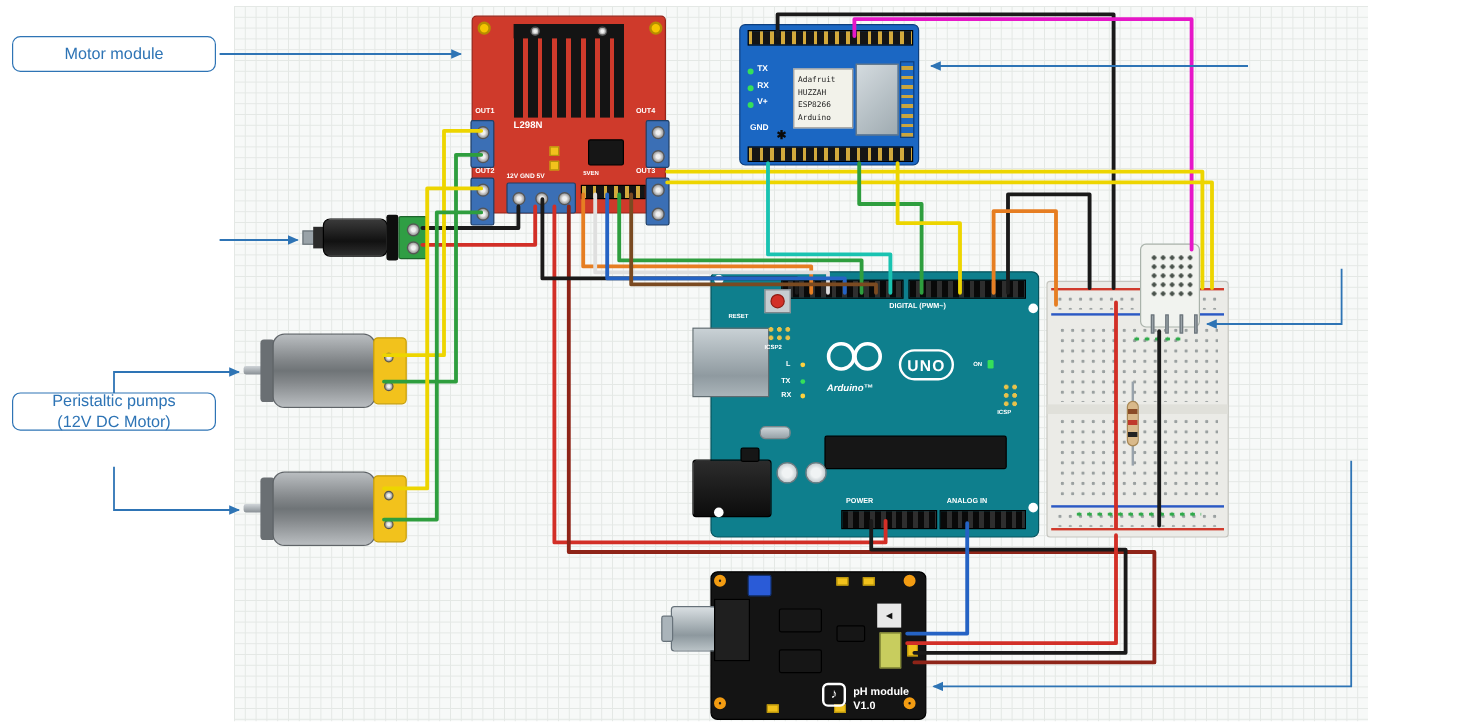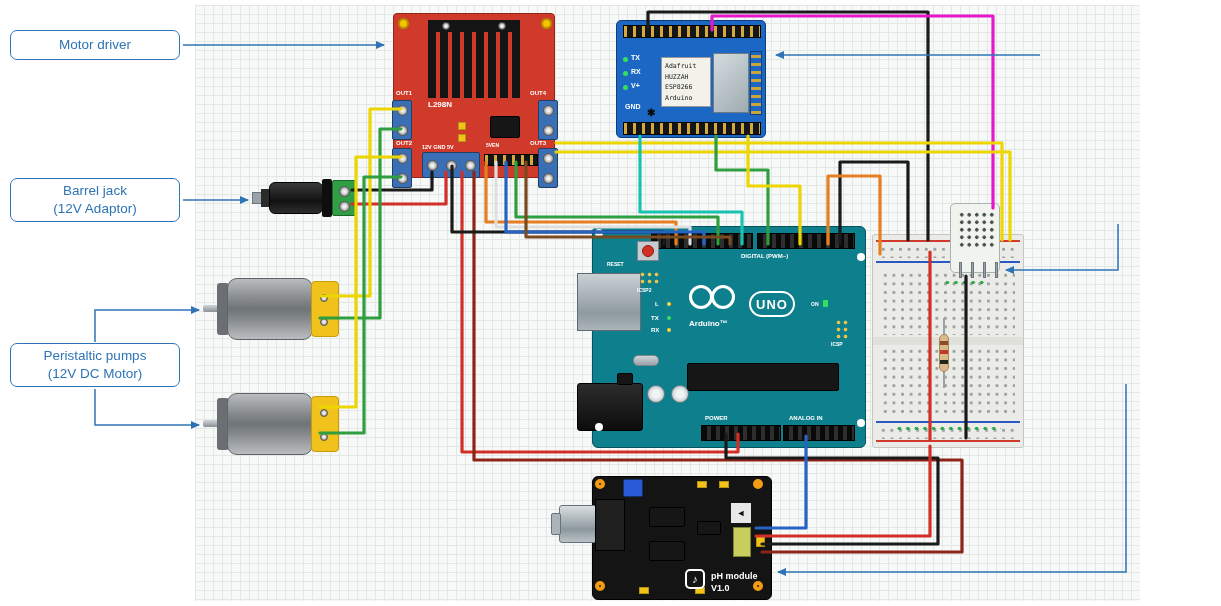--- a/index.html
+++ b/index.html
@@ -189,21 +189,21 @@
     <div class="icsp" style="left:46px;top:44px;width:20px;height:14px"></div>
     <span class="silk" style="left:44px;top:60px;font-size:5px">ICSP2</span>
     <span class="silk" style="left:62px;top:74px;font-size:6px">L</span>
     <span class="silk" style="left:58px;top:88px;font-size:6px">TX</span>
     <span class="silk" style="left:58px;top:100px;font-size:6px">RX</span>
     <div class="led" style="left:74px;top:75px;width:4px;height:4px;background:#ffd23d"></div>
     <div class="led" style="left:74px;top:89px;width:4px;height:4px"></div>
     <div class="led" style="left:74px;top:101px;width:4px;height:4px;background:#ffd23d"></div>
     <div class="logo-c" style="left:96px;top:58px"></div>
     <div class="logo-c" style="left:118px;top:58px"></div>
-    <span class="silk" style="left:96px;top:92px;font-size:8px;">Arduino™</span>
+    <span class="silk" style="left:96px;top:92px;font-size:8px;font-style:italic">Arduino™</span>
     <div class="uno-badge" style="left:156px;top:64px;width:46px;height:26px">UNO</div>
     <span class="silk" style="left:218px;top:74px;font-size:5px">ON</span>
     <div class="led" style="left:230px;top:73px;width:5px;height:7px;border-radius:1px"></div>
     <div class="icsp" style="left:242px;top:92px;width:14px;height:20px"></div>
     <span class="silk" style="left:238px;top:114px;font-size:5px">ICSP</span>
     <div class="part" style="left:40px;top:128px;width:26px;height:11px;background:linear-gradient(180deg,#cfd6da,#97a2a8);border:1px solid #7d868b;border-radius:5px"></div>
     <div class="chip" style="left:24px;top:146px;width:16px;height:12px"></div>
     <div class="chip" style="left:94px;top:136px;width:152px;height:28px"></div>
     <div class="cap" style="left:54px;top:158px;width:18px;height:18px"></div>
     <div class="cap" style="left:78px;top:158px;width:18px;height:18px"></div>
@@ -300,24 +300,20 @@
       <polyline points="183,45 384,45" fill="none" stroke="#2E74B5" stroke-width="1.5" class="label-connector" marker-end="url(#arrowhead)"></polyline>
       <polyline points="183,200 248,200" fill="none" stroke="#2E74B5" stroke-width="1.5" class="label-connector" marker-end="url(#arrowhead)"></polyline>
       <polyline points="95,342 95,310 199,310" fill="none" stroke="#2E74B5" stroke-width="1.5" class="label-connector" marker-end="url(#arrowhead)"></polyline>
       <polyline points="95,389 95,425 199,425" fill="none" stroke="#2E74B5" stroke-width="1.5" class="label-connector" marker-end="url(#arrowhead)"></polyline>
       <polyline points="1040,55 776,55" fill="none" stroke="#2E74B5" stroke-width="1.5" class="label-connector" marker-end="url(#arrowhead)"></polyline>
       <polyline points="1118,224 1118,270 1006,270" fill="none" stroke="#2E74B5" stroke-width="1.5" class="label-connector" marker-end="url(#arrowhead)"></polyline>
       <polyline points="1126,384 1126,572 778,572" fill="none" stroke="#2E74B5" stroke-width="1.5" class="label-connector" marker-end="url(#arrowhead)"></polyline>
     </svg>
 
   <div class="label-box" style="left:10px;top:30px;width:170px;height:30px">
-    <span>Motor driver</span>
+    <span>Motor module</span>
       <span></span>
   </div>
-  <div class="label-box" style="left:10px;top:178px;width:170px;height:44px">
-    <span>Barrel jack</span>
-      <span>(12V Adaptor)</span>
-  </div>
-  <div class="label-box" style="left:10px;top:343px;width:170px;height:44px">
+  <div class="label-box" style="left:10px;top:327px;width:170px;height:32px">
     <span>Peristaltic pumps</span>
       <span>(12V DC Motor)</span>
   </div>
 </div>
 
 </body></html>

